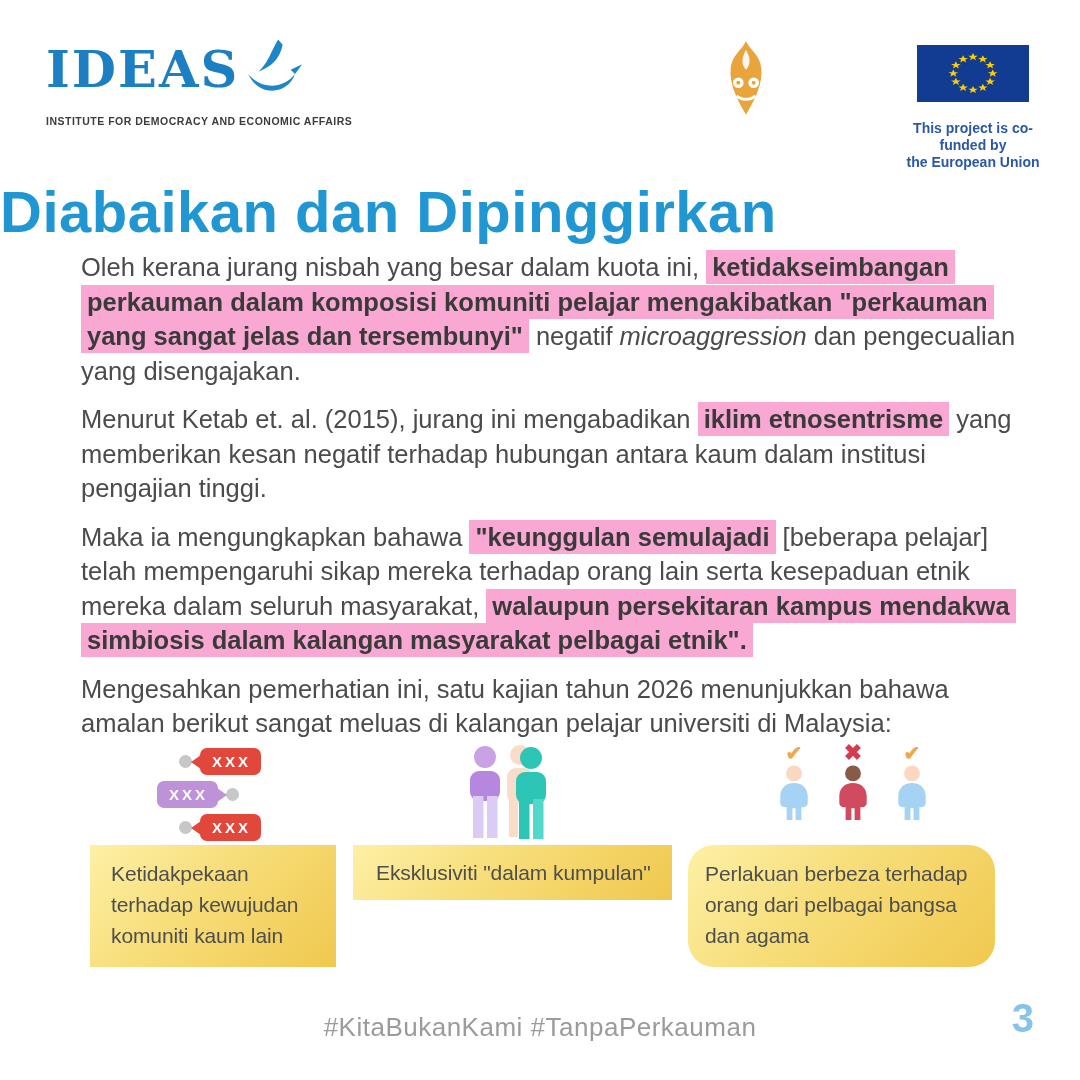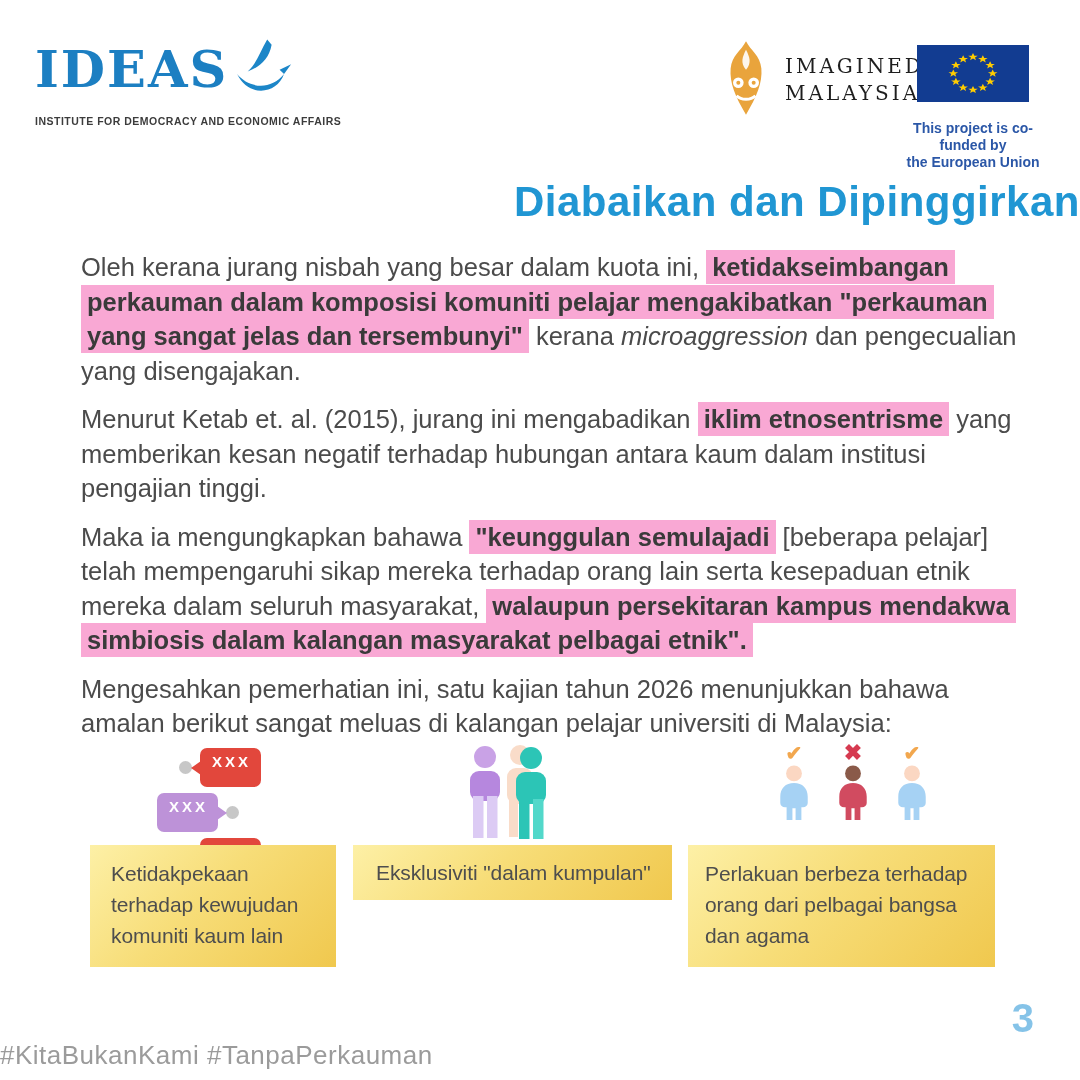--- a/index.html
+++ b/index.html
@@ -2,21 +2,21 @@
 <html><head>
 <meta charset="utf-8">
 <style>
   html,body { margin:0; padding:0; background:#ffffff; }
   .page {
     position:relative; width:1080px; height:1080px; background:#ffffff;
     font-family:"Liberation Sans", sans-serif; overflow:hidden;
   }
 
   
-  .ideas-logo { position:absolute; left:35px; top:42px; }
+  .ideas-logo { position:absolute; left:46px; top:42px; }
   .ideas-row { display:flex; align-items:flex-start; }
   .ideas-wordmark {
     font-family:"DejaVu Serif", serif; font-weight:bold;
     font-size:51px; line-height:54px; color:#1C7FC2; letter-spacing:2px;
   }
   .ideas-bird { margin-left:2px; margin-top:-4px; }
   .ideas-tagline {
     margin-top:15px; font-size:10.5px; font-weight:bold; color:#3C3C3C; letter-spacing:0.5px;
   }
 
@@ -25,22 +25,22 @@
     font-family:"DejaVu Serif", serif; font-size:20px; letter-spacing:3px;
     color:#1E1E1E; line-height:27px; white-space:nowrap;
   }
 
   .eu-block { position:absolute; left:898px; top:45px; width:150px; text-align:center; }
   .eu-flag { display:block; margin:0 auto; }
   .eu-caption { margin-top:18px; font-size:14px; font-weight:bold; color:#2B57A7; line-height:17px; }
 
   
   .title {
-    position:absolute; top:178px; left:0; width:100%; text-align:right;
-    font-size:42px; font-weight:bold; color:#2096D3; letter-spacing:0.5px;
+    position:absolute; top:178px; left:0; width:100%; text-align:left;
+    font-size:58px; font-weight:bold; color:#2096D3; letter-spacing:0.5px;
   }
 
   
   .body-text-block { position:absolute; left:81px; top:250px; width:940px; }
   .body-text-block p { margin:0 0 14px 0; font-size:25.5px; line-height:34.5px; color:#4B4B4B; }
   .hl {
     font-weight:bold; color:#3A3A3A; background:#f9a8d4;
     padding:3px 6px; box-decoration-break:clone; -webkit-box-decoration-break:clone;
   }
   .it { font-style:italic; }
@@ -49,21 +49,21 @@
   .icon-bubbles {
     position:absolute; left:90px; top:748px; width:246px;
     display:flex; flex-direction:column; align-items:center; gap:6px;
   }
   .b-row { display:flex; align-items:center; gap:8px; }
   .b-row.r1, .b-row.r3 { margin-left:14px; }
   .b-row.r2 { margin-right:30px; }
   .dot { width:13px; height:13px; border-radius:50%; background:#C7C7C7; }
   .bubble {
     position:relative; color:#ffffff; font-weight:bold; font-size:15px;
-    letter-spacing:3px; padding:4px 10px 16px 12px; border-radius:7px; line-height:19px;
+    letter-spacing:3px; padding:4px 10px 4px 12px; border-radius:7px; line-height:19px;
   }
   .bubble.red { background:#E2473C; }
   .bubble.purple { background:#BD92D8; }
   .bubble.tail-left::before {
     content:""; position:absolute; left:-9px; top:50%; transform:translateY(-50%);
     border:7px solid transparent; border-right:10px solid #E2473C; border-left:none;
   }
   .bubble.tail-right::after {
     content:""; position:absolute; right:-9px; top:50%; transform:translateY(-50%);
     border:7px solid transparent; border-left:10px solid #BD92D8; border-right:none;
@@ -78,26 +78,26 @@
   .mark.cross { color:#D63A50; font-size:22px; }
 
   
   .card {
     position:absolute; box-sizing:border-box;
     background:linear-gradient(135deg, #FDF0A6 0%, #F7DD78 45%, #F0C84E 100%);
     color:#4E4E4E; font-size:21px; line-height:31px; letter-spacing:-0.1px;
   }
   .card1 { left:90px;  top:845px; width:246px; height:122px; padding:13px 7px 0 21px; }
   .card2 { left:353px; top:845px; width:319px; height:55px; display:flex; align-items:center; padding-left:23px; white-space:nowrap; }
-  .card3 { left:688px; top:845px; width:307px; height:122px; padding:13px 18px 0 17px; }
+  .card3 { left:688px; top:845px; width:307px; height:122px; padding:13px 18px 0 17px;border-radius:26px; }
 
   
   .hashtags {
-    position:absolute; top:1012px; left:0; width:100%; 
-    font-size:26px; color:#9B9B9B; letter-spacing:0.5px;margin-top:28px;
+    position:absolute; top:1012px; left:0; width:100%; text-align:center;
+    font-size:26px; color:#9B9B9B; letter-spacing:0.5px;
   }
   .page-number {
     position:absolute; top:996px; right:46px;
     font-size:40px; font-weight:bold; color:#85C3E8;
   }
 </style>
 </head>
 <body>
 
 <div class="page">
@@ -120,24 +120,20 @@
     <span>
       <svg width="52" height="76" viewBox="0 0 44 64">
         <path d="M22 1 C18 9 10 13 9 24 C8 36 13 48 22 63 C31 48 36 36 35 24 C34 13 26 9 22 1 Z" fill="#E9A43C"></path>
         <path d="M22 8 C19 14 17 19 22 25 C27 19 25 14 22 8 Z" fill="#ffffff" opacity="0.9"></path>
         <circle cx="15.5" cy="36" r="4.5" fill="#ffffff"></circle>
         <circle cx="28.5" cy="36" r="4.5" fill="#ffffff"></circle>
         <circle cx="15.5" cy="36" r="1.7" fill="#E9A43C"></circle>
         <circle cx="28.5" cy="36" r="1.7" fill="#E9A43C"></circle>
         <path d="M14 47 C18 51 26 51 30 47" stroke="#ffffff" stroke-width="2.5" fill="none"></path>
       </svg>
-    </span>
-    <span class="imagined-text">
-      <div>IMAGINED</div>
-      <div>MALAYSIA</div>
     </span>
   </div>
 
   <div class="eu-block">
     <svg class="eu-flag" width="112" height="57" viewBox="0 0 108 66" preserveAspectRatio="none">
       <rect width="108" height="66" fill="#123C91"></rect>
       <defs>
         <path id="st" d="M0,-4.6 L1.35,-1.42 4.6,-1.42 1.95,0.54 2.84,3.72 0,1.76 -2.84,3.72 -1.95,0.54 -4.6,-1.42 -1.35,-1.42 Z" fill="#FFCC00"></path>
       </defs>
       <use href="#st" x="54" y="14"></use>
@@ -155,21 +151,21 @@
     </svg>
     <div class="eu-caption">
       <div>This project is co-funded by</div>
       <div>the European Union</div>
     </div>
   </div>
 
   <div class="title">Diabaikan dan Dipinggirkan</div>
 
   <div class="body-text-block">
-      <p><span>Oleh kerana jurang nisbah yang besar dalam kuota ini, </span><span class="hl">ketidakseimbangan perkauman dalam komposisi komuniti pelajar mengakibatkan "perkauman yang sangat jelas dan tersembunyi"</span><span> kerana </span><span class="it">microaggression</span><span> dan pengecualian yang disengajakan.</span></p>
+      <p><span>Oleh kerana jurang nisbah yang besar dalam kuota ini, </span><span class="hl">ketidakseimbangan perkauman dalam komposisi komuniti pelajar mengakibatkan "perkauman yang sangat jelas dan tersembunyi"</span><span> negatif </span><span class="it">microaggression</span><span> dan pengecualian yang disengajakan.</span></p>
       <p><span>Menurut Ketab et. al. (2015), jurang ini mengabadikan </span><span class="hl">iklim etnosentrisme</span><span> yang memberikan kesan negatif terhadap hubungan antara kaum dalam institusi pengajian tinggi.</span></p>
       <p><span>Maka ia mengungkapkan bahawa </span><span class="hl">"keunggulan semulajadi</span><span> [beberapa pelajar] telah mempengaruhi sikap mereka terhadap orang lain serta kesepaduan etnik mereka dalam seluruh masyarakat, </span><span class="hl">walaupun persekitaran kampus mendakwa simbiosis dalam kalangan masyarakat pelbagai etnik".</span></p>
       <p><span>Mengesahkan pemerhatian ini, satu kajian tahun 2026 menunjukkan bahawa amalan berikut sangat meluas di kalangan pelajar universiti di Malaysia:</span></p>
     </div>
 
   <div class="icon-bubbles">
     <div class="b-row r1">
       <span class="dot"></span>
       <span class="bubble red tail-left">XXX</span>
     </div>

